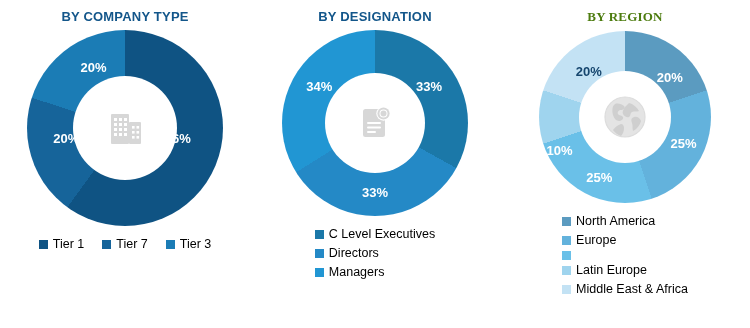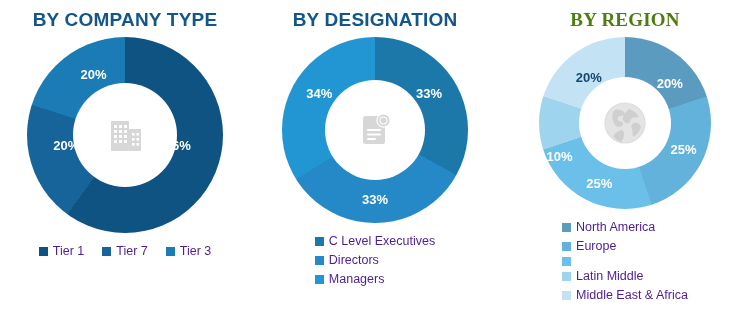--- a/index.html
+++ b/index.html
@@ -27,21 +27,21 @@
   .panel {
     position: relative;
     width: 250px;
     height: 328px;
     box-sizing: border-box;
     display: flex;
     flex-direction: column;
     align-items: center;
   }
   .panel-title {
-    font-size: 19px;
+    font-size: 13px;
     font-weight: bold;
     letter-spacing: 0.2px;
     color: #13568a;
     text-transform: uppercase;
     margin-top: 9px;
     text-align: center;
     white-space: nowrap;
   }
   .panel-title.region { color: #4d7c0f; font-family: Liberation Serif, serif; }
 
@@ -96,21 +96,21 @@
     align-items: flex-start;
     gap: 2px;
     margin-top: 10px;
   }
   .legend-item {
     display: flex;
     flex-direction: row;
     align-items: center;
     gap: 5px;
     font-size: 12.5px;
-    color: #4c1d95;
+    color: #000000;
     white-space: nowrap;
     line-height: 17px;
   }
   .swatch {
     width: 9px;
     height: 9px;
     flex: 0 0 auto;
     display: inline-block;
   }
 </style>
@@ -272,21 +272,21 @@
       </div>
       <div class="legend-item">
         <span class="swatch" style="background:#63b2dc;"></span>
         <span>Europe</span>
       </div>
       <div class="legend-item">
         <span class="swatch" style="background:#6ac0e8;"></span>
       </div>
       <div class="legend-item">
         <span class="swatch" style="background:#9fd4ee;"></span>
-        <span>Latin Middle</span>
+        <span>Latin Europe</span>
       </div>
       <div class="legend-item">
         <span class="swatch" style="background:#c3e2f4;"></span>
         <span>Middle East &amp; Africa</span>
       </div>
     </div>
   </div>
 
 </div>
 

